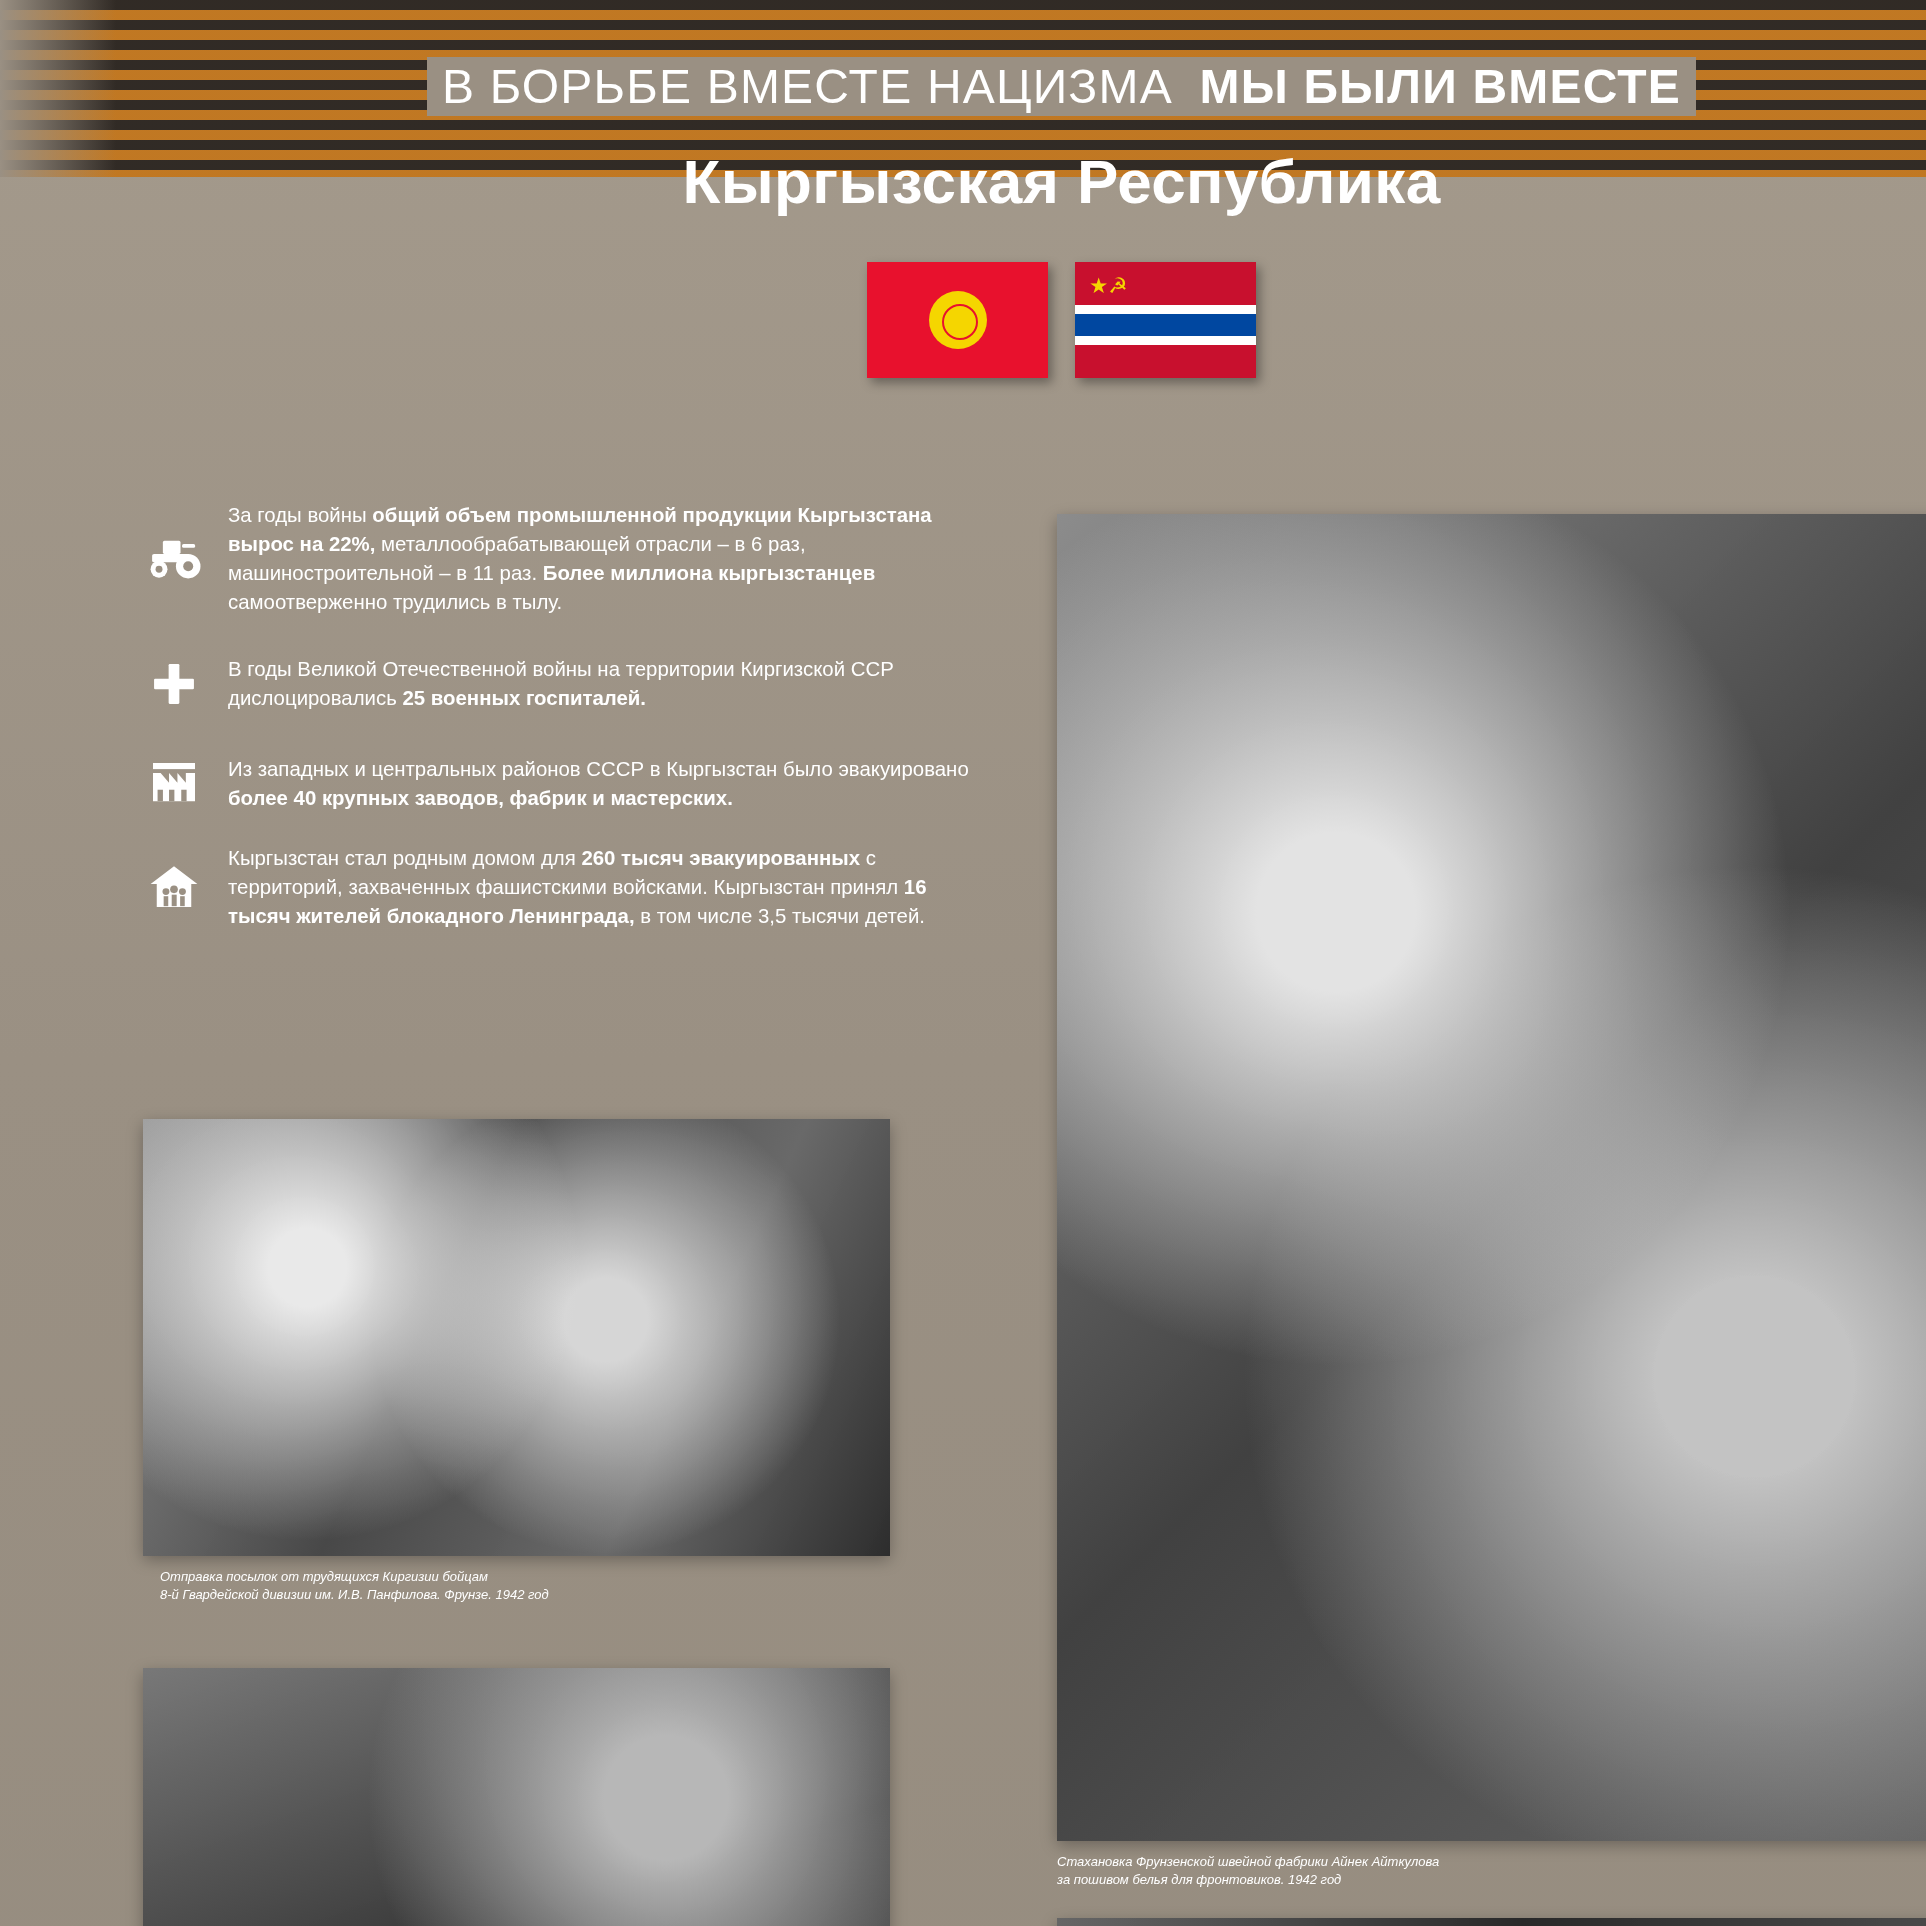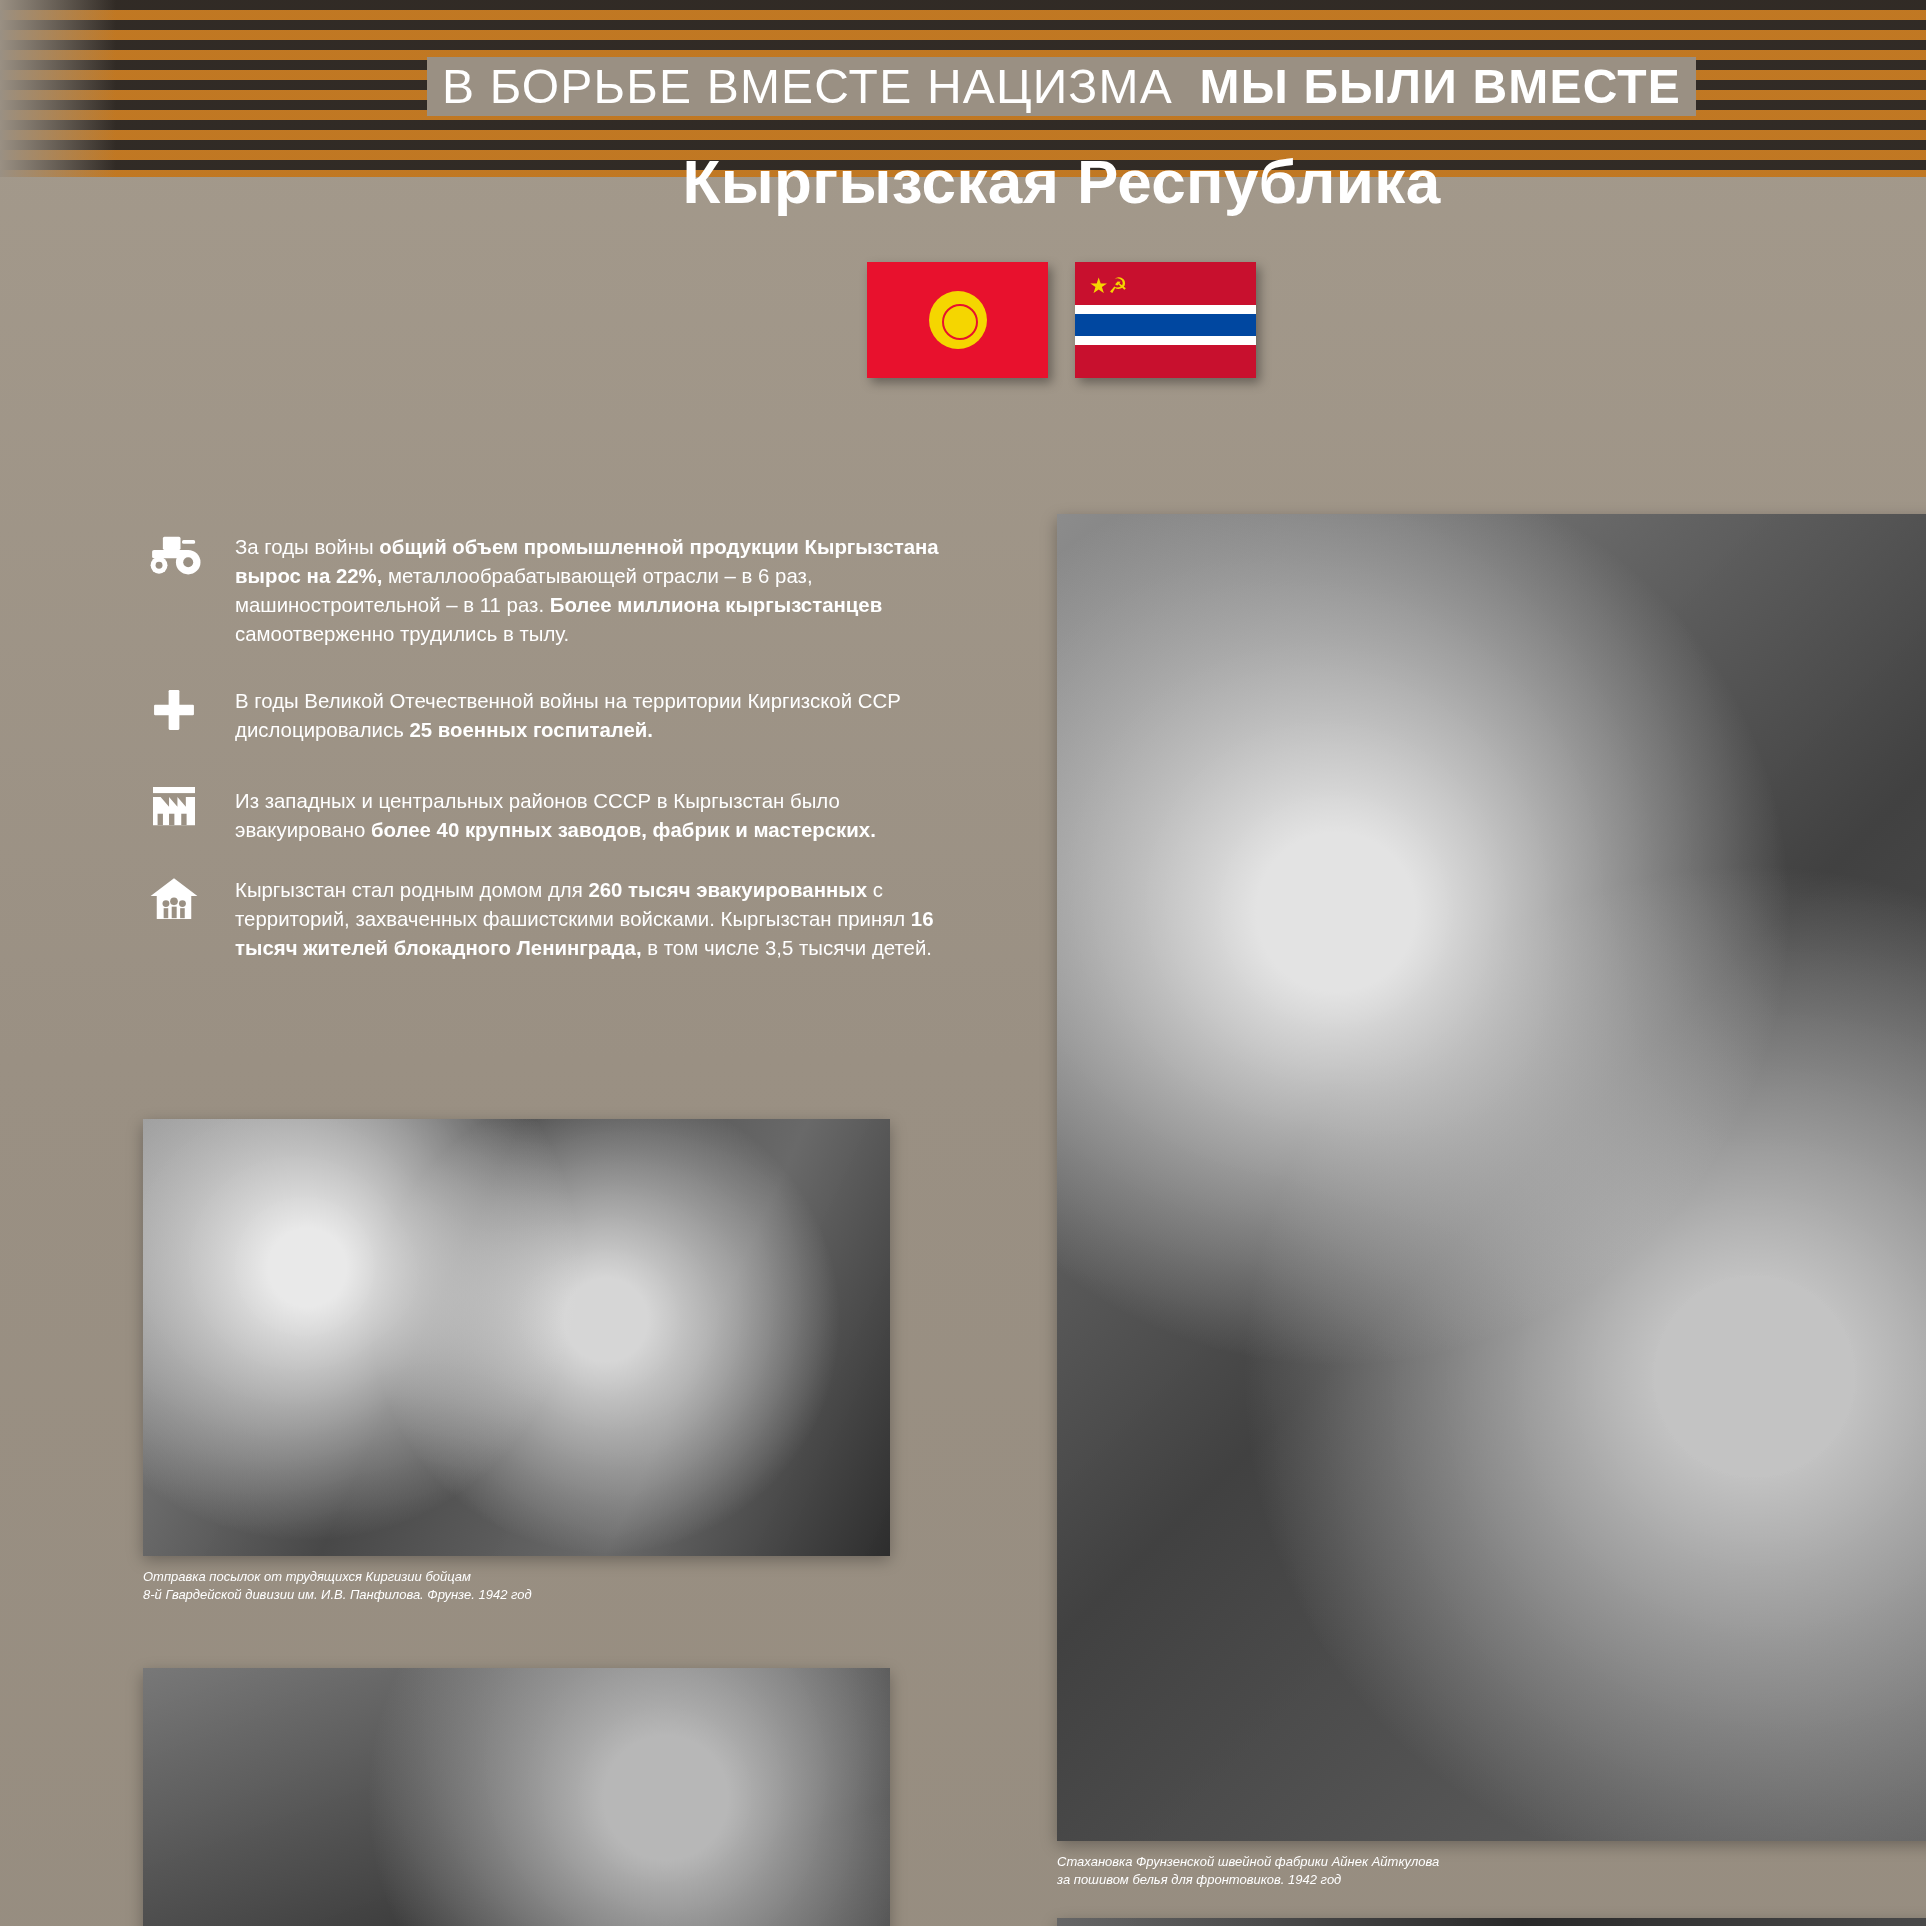--- a/index.html
+++ b/index.html
@@ -108,23 +108,22 @@
   .kssr-stripe-white2{ position:absolute; left:0; top:74px; width:181px; height:8.5px; background:#ffffff; }
   .kssr-emblem {
     position: absolute; left: 14px; top: 13px;
     color: #f5d600; font-size: 21.6px; line-height: 1;
   }
 
   
   .fact-row {
     position: absolute;
     display: flex;
-    gap: 27px;
-    align-items: flex-start;
-    margin-top: 32px;
+    gap: 20px;
+    align-items: center;
   }
   .fact-icon {
     width: 69px;
     flex: 0 0 69px;
     display: flex;
     align-items: flex-start;
     justify-content: center;
     color: #ffffff;
   }
   .fact-icon svg { display: block; }
@@ -255,21 +254,21 @@
 
   <div class="photo tex-e" style="left:1057px; top:514px; width:930px; height:1327px;">
     <div class="ph-inner"></div>
   </div>
   <div class="caption" style="left: 1057px; top: 1853px; width: 932px; white-space: pre-line;">Стахановка Фрунзенской швейной фабрики Айнек Айткулова
 за пошивом белья для фронтовиков. 1942 год</div>
 
   <div class="photo tex-a" style="left:143px; top:1119px; width:747px; height:437px;">
     <div class="ph-inner"></div>
   </div>
-  <div class="caption" style="left: 143px; top: 1568px; width: 755px; white-space: pre-line;">Отправка посылок от трудящихся Киргизии бойцам
+  <div class="caption" style="left: 160px; top: 1568px; width: 755px; white-space: pre-line;">Отправка посылок от трудящихся Киргизии бойцам
 8-й Гвардейской дивизии им. И.В. Панфилова. Фрунзе. 1942 год</div>
 
   <div class="photo tex-b" style="left:143px; top:1668px; width:747px; height:464px;">
     <div class="ph-inner"></div>
   </div>
 
   <div class="photo tex-c" style="left:1057px; top:1918px; width:930px; height:468px;">
     <div class="ph-inner"></div>
   </div>
 

